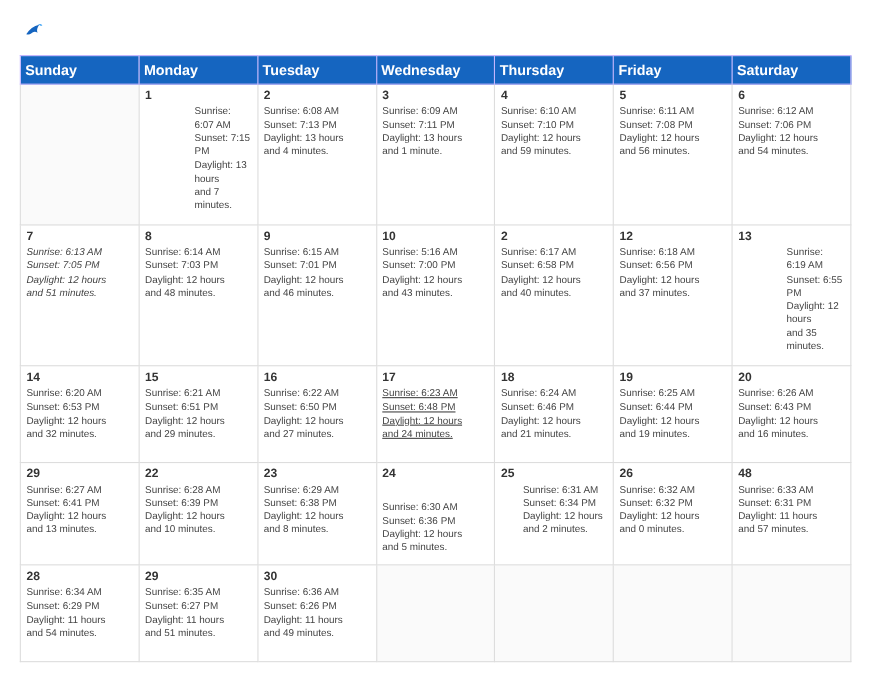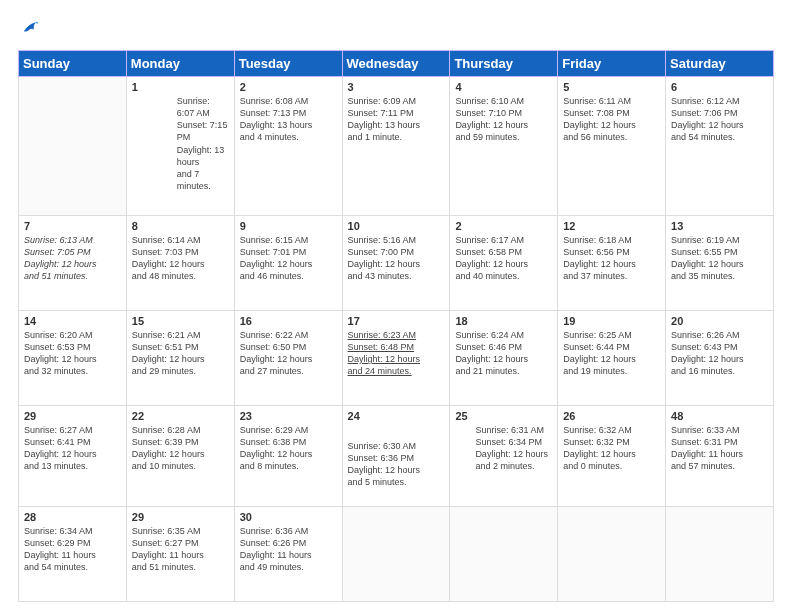--- a/index.html
+++ b/index.html
@@ -211,21 +211,21 @@
           </td>
           <td>
             <span class="day-num">12</span>
             <div class="day-info" style="white-space: pre-line;">Sunrise: 6:18 AM
 Sunset: 6:56 PM
 Daylight: 12 hours
 and 37 minutes.</div>
           </td>
           <td>
             <span class="day-num">13</span>
-            <div class="day-info" style="white-space: pre-line;">Sunrise: 6:19 AM
+            <div class="day-info" style="white-space: pre-line; margin-left: 44px;">Sunrise: 6:19 AM
 Sunset: 6:55 PM
 Daylight: 12 hours
 and 35 minutes.</div>
           </td>
         </tr>
         <tr>
           <td>
             <span class="day-num">14</span>
             <div class="day-info" style="white-space: pre-line;">Sunrise: 6:20 AM
 Sunset: 6:53 PM

